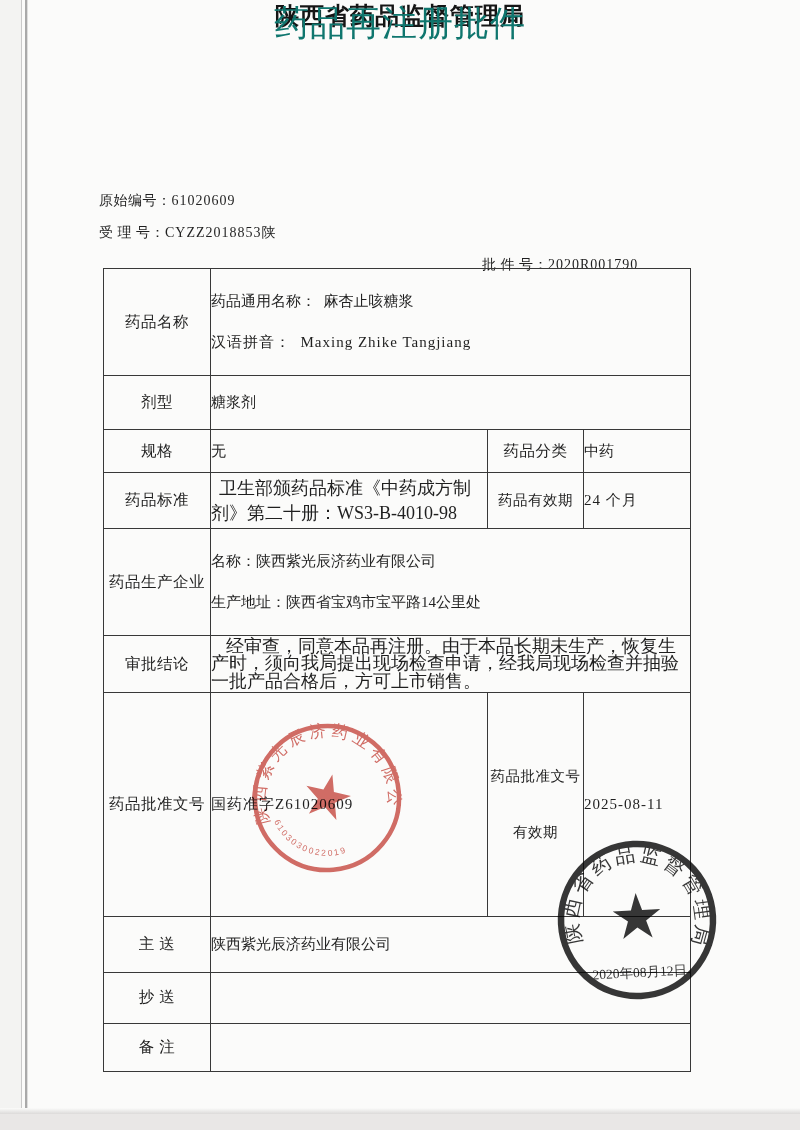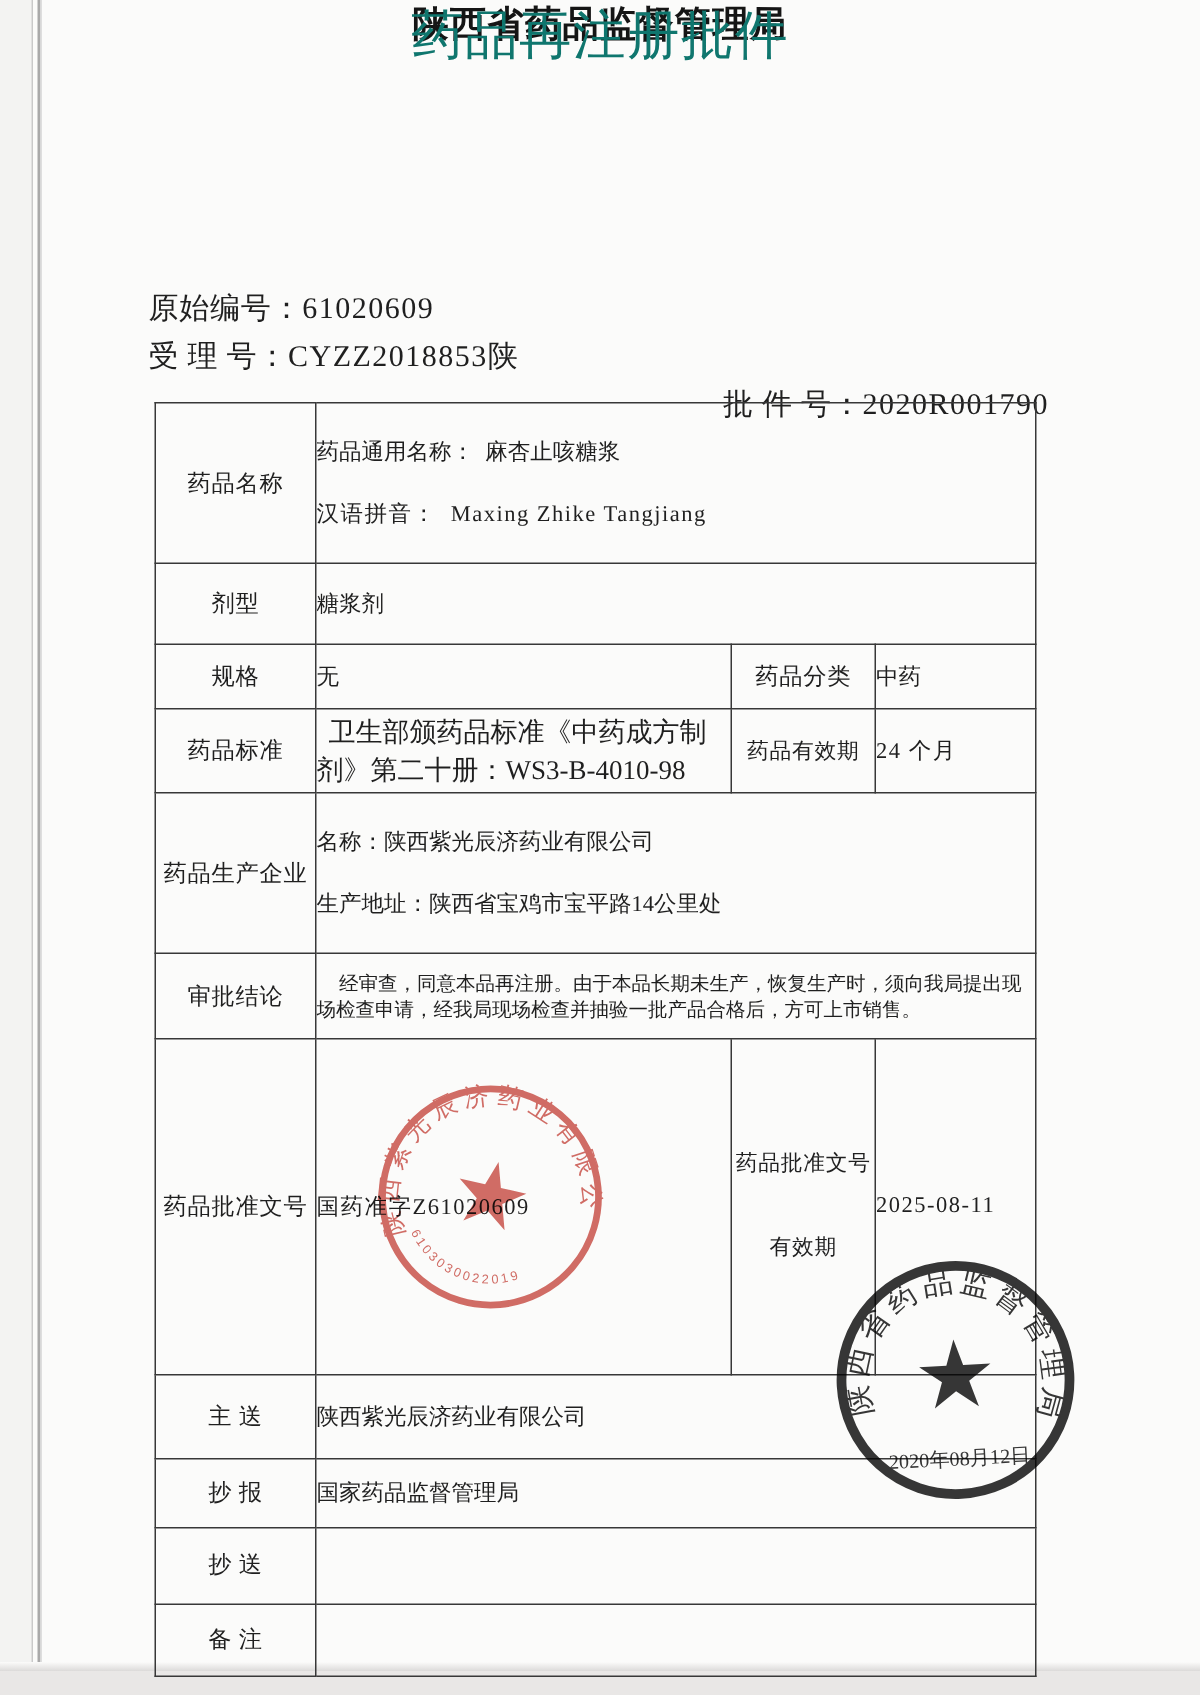--- a/index.html
+++ b/index.html
@@ -23,21 +23,21 @@
   
   .org {
     left:0; right:0; top:104; text-align:center;
     font-family:"Liberation Sans","DejaVu Sans",sans-serif;
     font-weight:700; font-size:24px; letter-spacing:1px; color:#151515;
   }
   .doc-title {
     left:0; right:0; top:146; text-align:center;
     font-size:35px; letter-spacing:1px; color:#0f766e;
   }
-  .meta { font-size:20px; letter-spacing:0.5px; white-space:pre-wrap; }
+  .meta { font-size:14px; letter-spacing:0.5px; white-space:pre-wrap; }
   .meta-original { left:99px; top:192px; }
   .meta-accept   { left:99px; top:224px; }
   .meta-approval { left:482px; top:224px;margin-top:32px; }
 
   
   table.doc {
     position:absolute; left:103px; top:268px; width:587px;
     border-collapse:collapse; table-layout:fixed;
     font-size:15px;
   }
@@ -45,21 +45,21 @@
     border:1.6px solid #383838; vertical-align:middle;
     overflow:hidden; padding:0;
   }
   td.lbl {
     text-align:center; font-size:15.5px; letter-spacing:0.5px;
     white-space:pre-wrap;
   }
   td.val { padding:2px 8px; white-space:pre-wrap;margin-top:12px; }
   .two-line { display:flex; flex-direction:column; justify-content:space-evenly; height:100%; }
   .std-cell { font-size:18px; text-indent:8px; line-height:1.35; }
-  .concl { font-size:13px; text-indent:15px; line-height:17.5px; padding:2px 4px; }
+  .concl { font-size:18px; text-indent:15px; line-height:17.5px; padding:2px 4px; }
   .sublbl-wrap { text-align:center; font-size:14.5px; line-height:1.3; }
   .pinyin { letter-spacing:1px; }
   .num { letter-spacing:1px; }
 
   tr.h87 td{height:87px;} tr.h53 td{height:53px;} tr.h42 td{height:42px;}
   tr.h55 td{height:55px;} tr.h77 td{height:77px;} tr.h56 td{height:56px;}
   tr.h47 td{height:47px;} tr.h40 td{height:40px;} tr.h45 td{height:45px;}
   tr.h50 td{height:50px;}
 
   
@@ -154,24 +154,20 @@
     </td>
     <td class="val num">2025-08-11</td>
   </tr>
 
 
   <tr class="h55">
     <td class="lbl">主 送</td>
     <td class="val" colspan="3">陕西紫光辰济药业有限公司</td>
   </tr>
 
-  <tr class="h45">
-    <td class="lbl">抄 报</td>
-    <td class="val" colspan="3">国家药品监督管理局</td>
-  </tr>
 
   <tr class="h50">
     <td class="lbl">抄 送</td>
     <td class="val" colspan="3"></td>
   </tr>
 
   <tr class="h47">
     <td class="lbl">备 注</td>
     <td class="val" colspan="3"></td>
   </tr>

